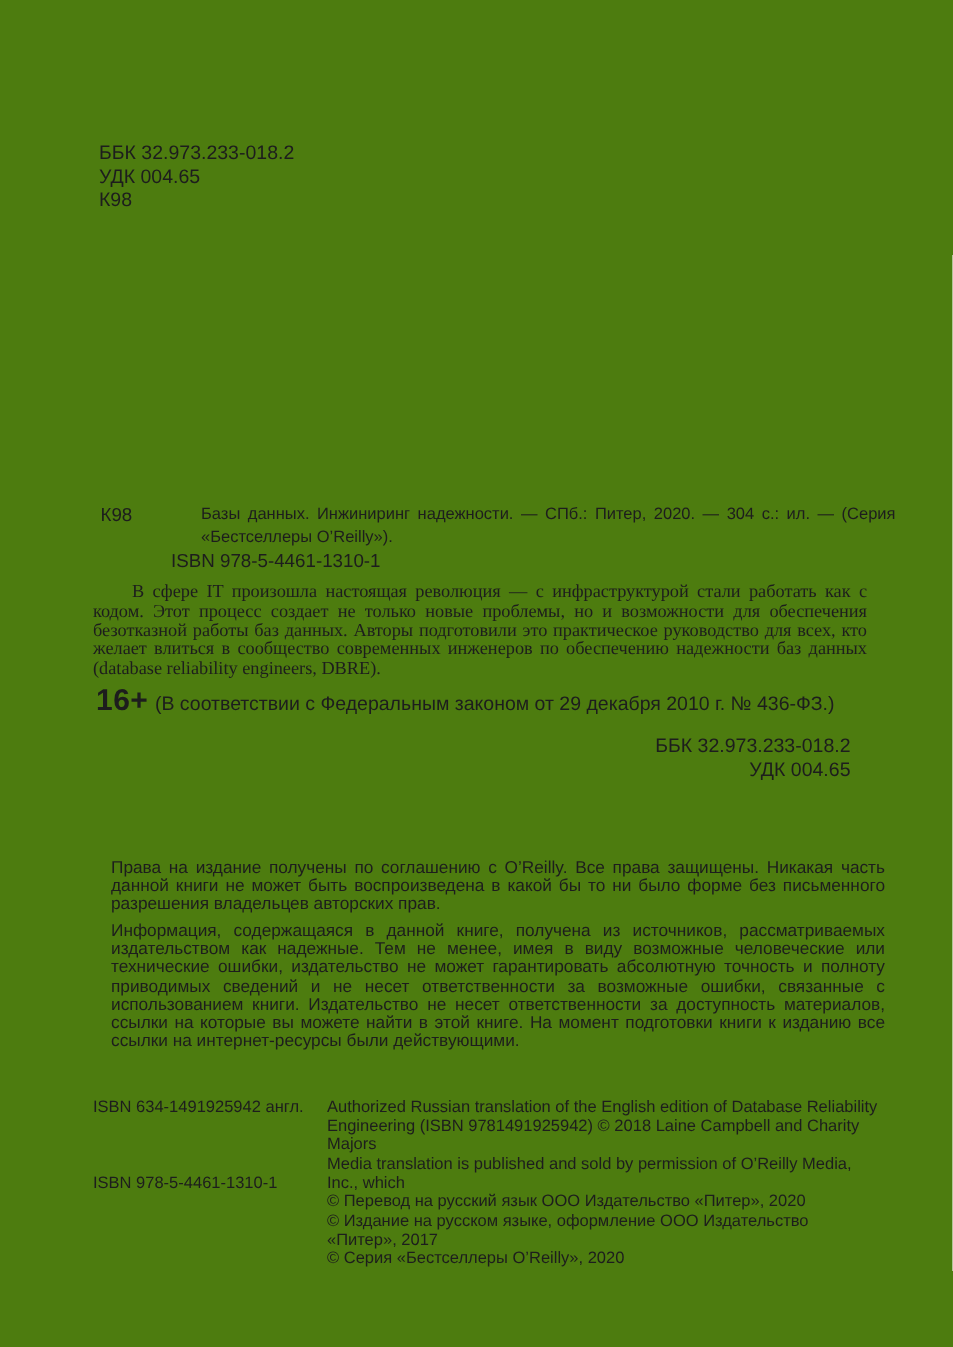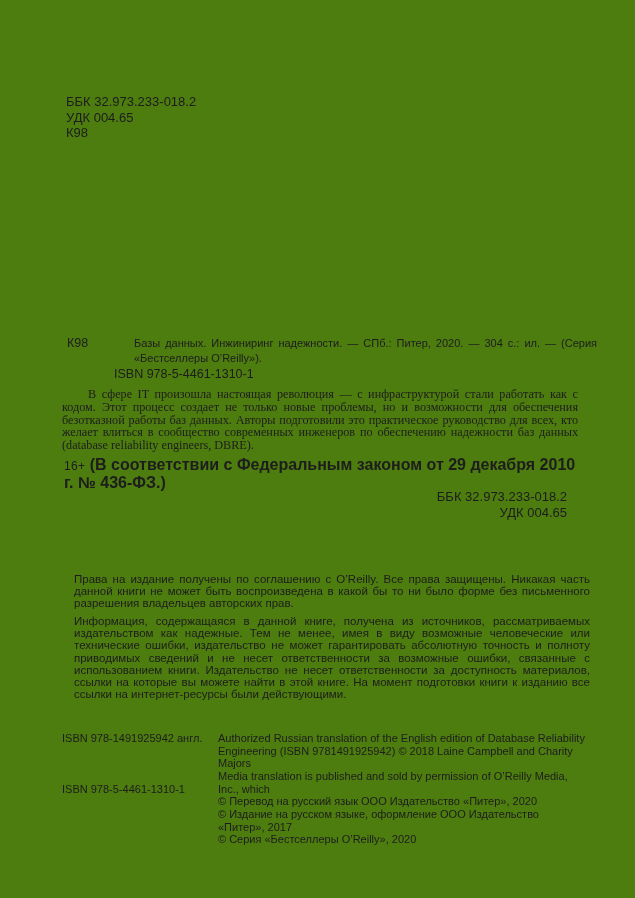--- a/index.html
+++ b/index.html
@@ -30,22 +30,22 @@
   .annotation {
     left: 62px; top: 388px; width: 516px;
     font-family: "Liberation Serif", serif;
     font-size: 12.2px; line-height: 12.8px;
     text-align: justify; text-indent: 26px;
     margin: 0;
   }
 
   
   .age-line { left: 64px; top: 456px; width: 520px; }
-  .age-badge { font-size: 12px; font-weight: normal; letter-spacing: 0.3px; }
-  .age-note { font-size: 16px; font-weight: bold; }
+  .age-badge { font-size: 20px; font-weight: bold; letter-spacing: 0.3px; }
+  .age-note { font-size: 13px; }
 
   
   .right-ids {
     right: 68px; top: 489px;
     font-size: 13px; line-height: 15.5px; text-align: right;
   }
 
   
   .para {
     left: 62px; width: 516px; margin: 12px;
@@ -86,21 +86,21 @@
   </div>
 
   <div class="blk right-ids">
     <div>ББК 32.973.233-018.2</div>
     <div>УДК 004.65</div>
   </div>
 
   <p class="blk para para-1">Права на издание получены по соглашению с O’Reilly. Все права защищены. Никакая часть данной книги не может быть воспроизведена в какой бы то ни было форме без письменного разрешения владельцев авторских прав.</p>
   <p class="blk para para-2">Информация, содержащаяся в данной книге, получена из источников, рассматриваемых издательством как надежные. Тем не менее, имея в виду возможные человеческие или технические ошибки, издательство не может гарантировать абсолютную точность и полноту приводимых сведений и не несет ответственности за возможные ошибки, связанные с использованием книги. Издательство не несет ответственности за доступность материалов, ссылки на которые вы можете найти в этой книге. На момент подготовки книги к изданию все ссылки на интернет-ресурсы были действующими.</p>
 
-  <div class="blk imprint-isbn-en">ISBN 978-1491925942 англ.</div>
+  <div class="blk imprint-isbn-en">ISBN 634-1491925942 англ.</div>
   <div class="blk imprint-isbn-ru">ISBN 978-5-4461-1310-1</div>
 
   <div class="blk imprint-lines">
     <div>Authorized Russian translation of the English edition of Database Reliability</div>
     <div>Engineering (ISBN 9781491925942) © 2018 Laine Campbell and Charity Majors</div>
     <div>Media translation is published and sold by permission of O’Reilly Media, Inc., which</div>
     <div>© Перевод на русский язык ООО Издательство «Питер», 2020</div>
     <div>© Издание на русском языке, оформление ООО Издательство «Питер», 2017</div>
     <div>© Серия «Бестселлеры O’Reilly», 2020</div>
   </div>

